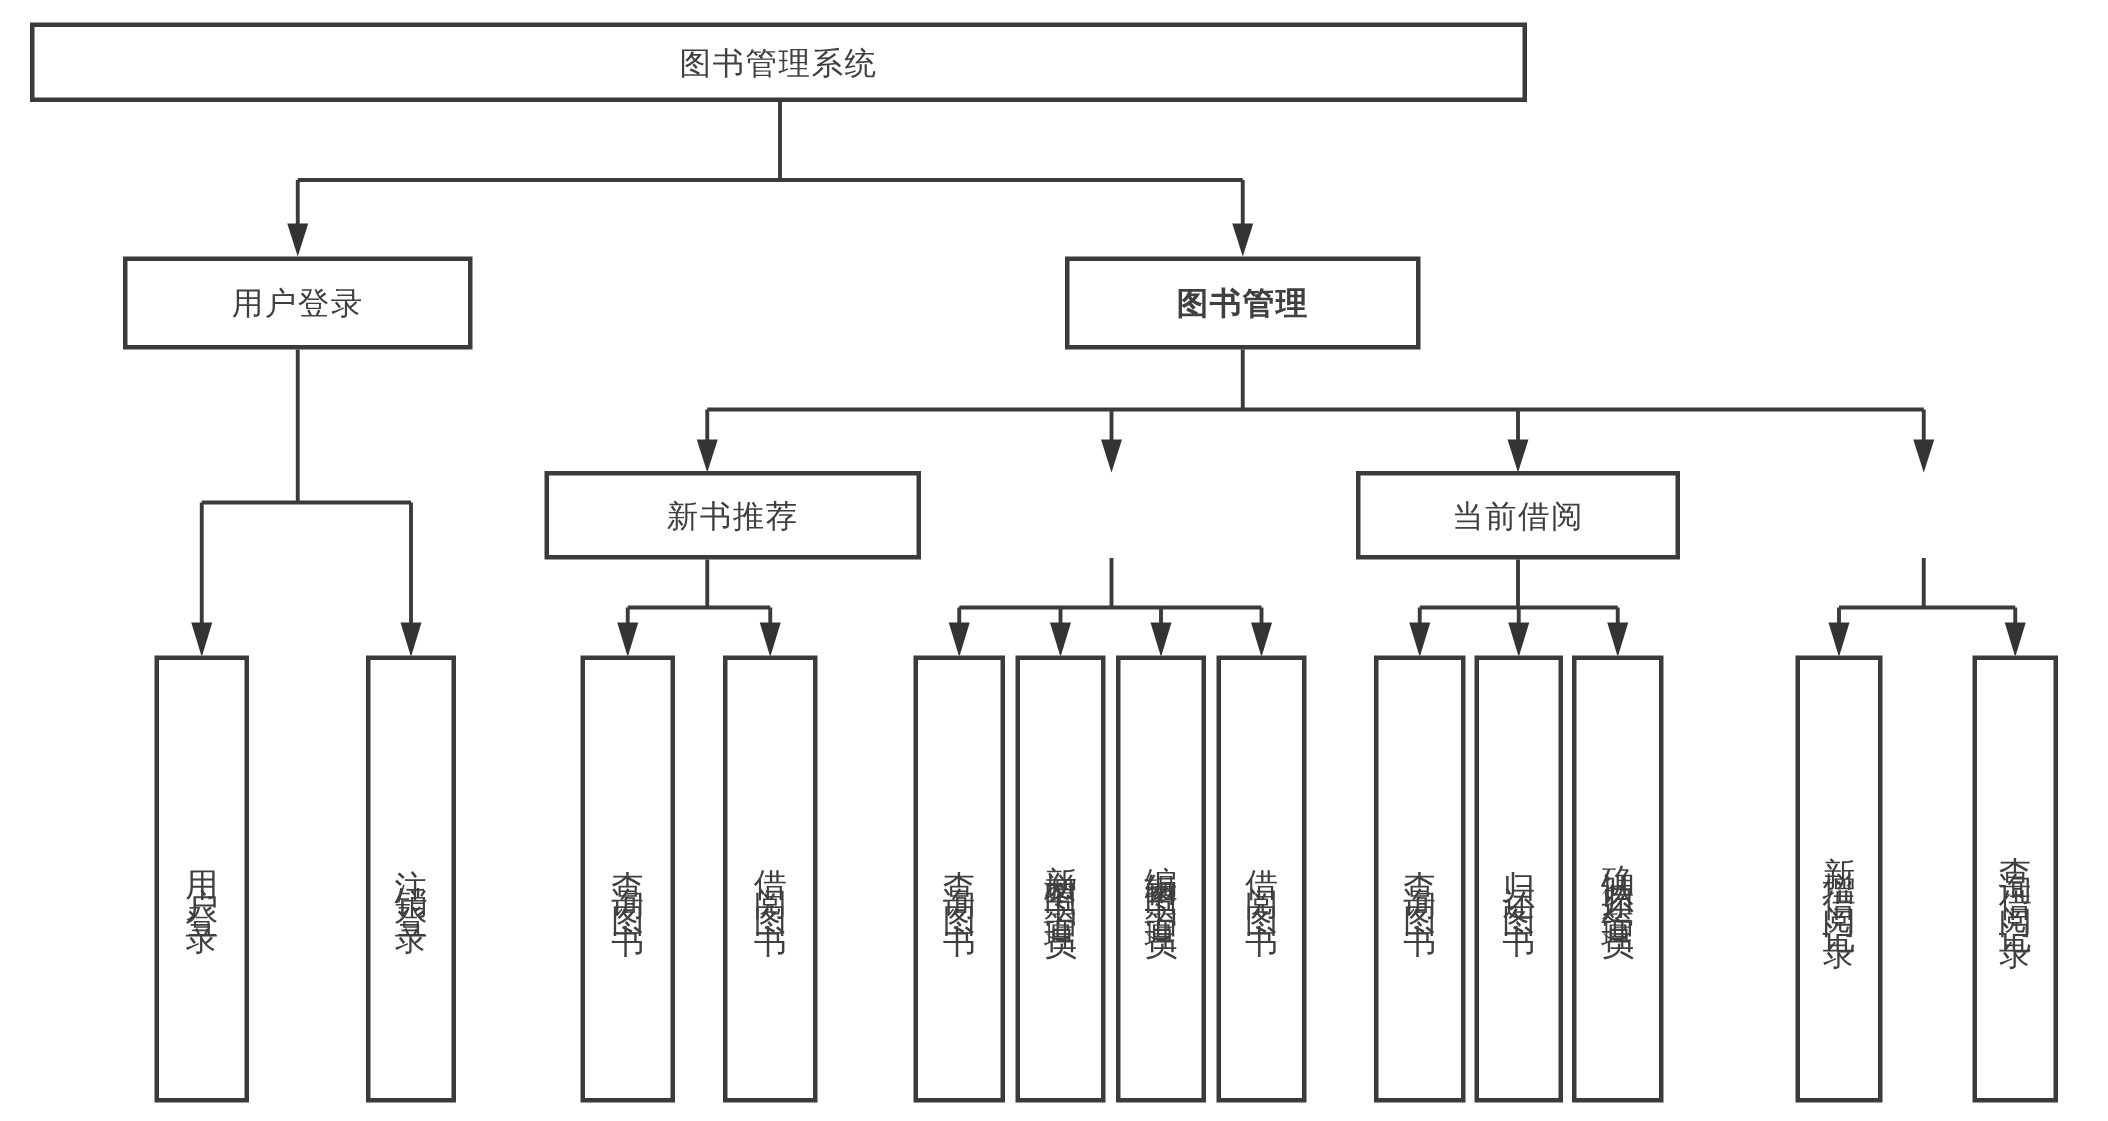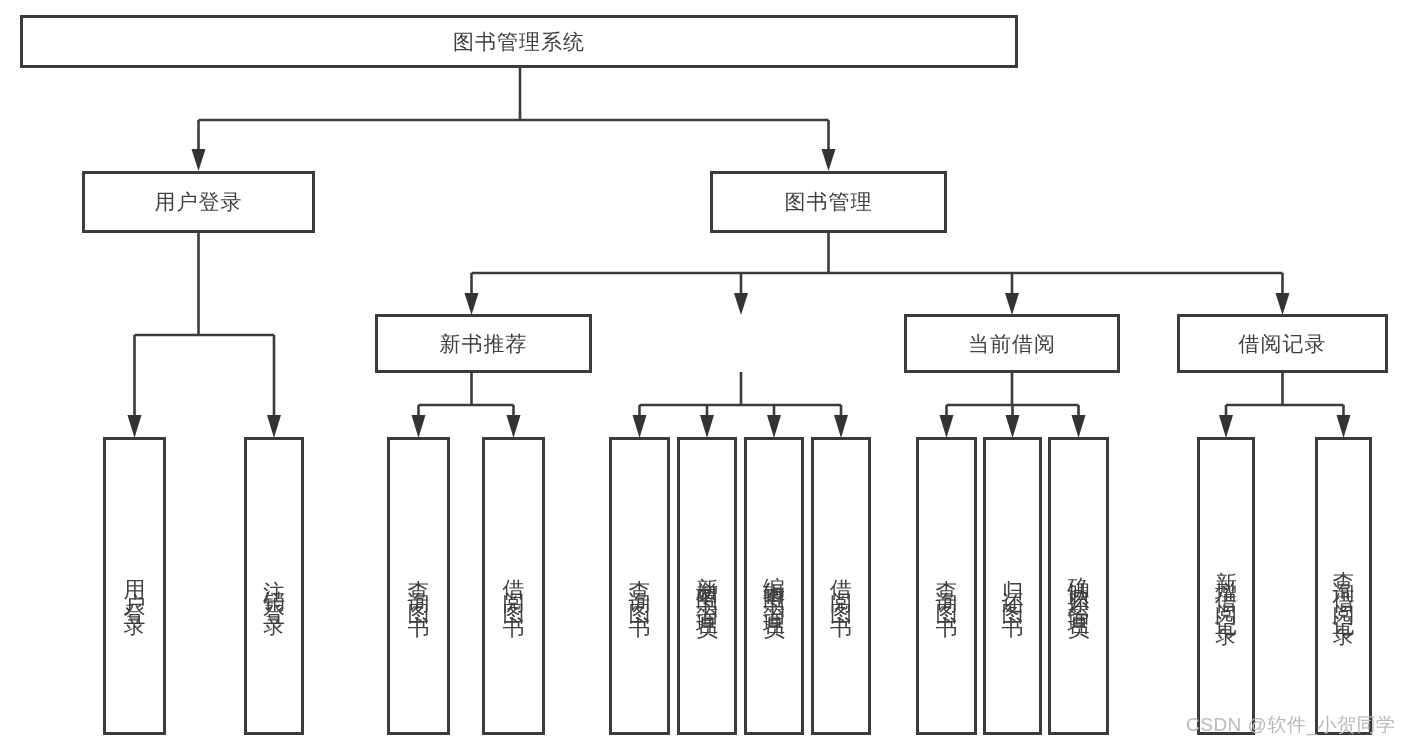--- a/index.html
+++ b/index.html
@@ -7,23 +7,23 @@
     position:relative;width:1405px;height:747px;background:#ffffff;
     font-family:"Liberation Sans","DejaVu Sans",sans-serif;color:#3e3e3e;overflow:hidden;
   }
   .node{
     position:absolute;box-sizing:border-box;border:3px solid #3b3b3b;background:#ffffff;
     display:flex;align-items:center;justify-content:center;z-index:2;
   }
   .h-label{font-size:21px;letter-spacing:1px;color:#3f3f3f;}
   .root{left:20px;top:15px;width:998px;height:53px;}
   .n-user-login{left:82px;top:171px;width:233px;height:62px;}
-  .n-book-mgmt{left:710px;top:171px;width:237px;height:62px;}
+  .n-book-mgmt{left:710px;top:171px;width:237px;height:62px;font-weight:bold;}
   .lvl3{top:314px;height:59px;}
-  .n-newbook{left:375px;width:217px;}
+  .n-newbook{left:363px;width:251px;}
   .n-bookborrow{left:632px;width:218px;}
   .n-current{left:904px;width:216px;font-family:Liberation Mono, monospace;}
   .n-records{left:1177px;width:211px;}
   .leaf{top:437px;height:298px;}
   .v-label{
     writing-mode:vertical-rl;font-size:22px;letter-spacing:12px;color:#3f3f3f;
     line-height:1;white-space:nowrap;
   }
   .v-label.tight{letter-spacing:6px;}
   .v-label.mid{letter-spacing:11px;}
@@ -127,23 +127,20 @@
   <div class="node n-book-mgmt">
     <span class="h-label">图书管理</span>
   </div>
 
   <div class="node lvl3 n-newbook">
     <span class="h-label">新书推荐</span>
   </div>
   <div class="node lvl3 n-current">
     <span class="h-label">当前借阅</span>
   </div>
-  <div class="node lvl3 n-records">
-    <span class="h-label">借阅记录</span>
-  </div>
 
   <div class="node leaf lf1">
     <span class="v-label">用户登录</span>
   </div>
   <div class="node leaf lf2">
     <span class="v-label">注销登录</span>
   </div>
   <div class="node leaf lf3">
     <span class="v-label">查询图书</span>
   </div>
@@ -171,15 +168,14 @@
   <div class="node leaf lf11">
     <span class="v-label tight">确认归还（管理员）</span>
   </div>
   <div class="node leaf lf12">
     <span class="v-label mid">新增借阅记录</span>
   </div>
   <div class="node leaf lf13">
     <span class="v-label mid">查询借阅记录</span>
   </div>
 
-  <div class="watermark">CSDN @软件_小贺同学</div>
 
 </div>
 
 </body></html>

